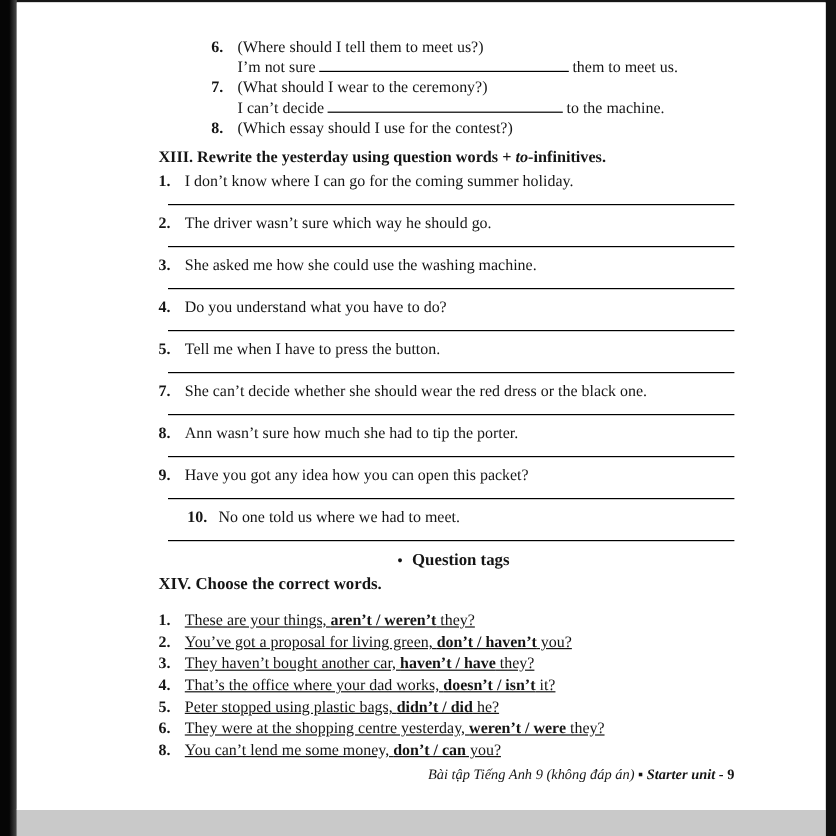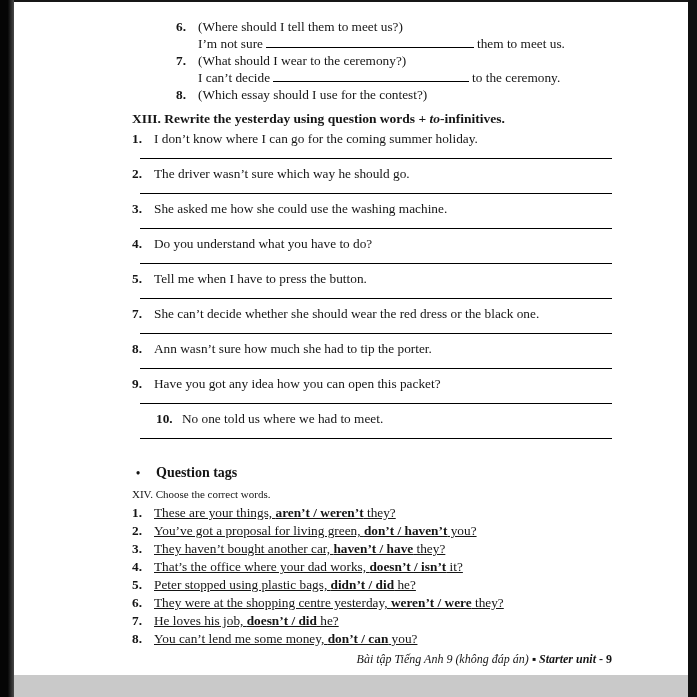--- a/index.html
+++ b/index.html
@@ -12,40 +12,40 @@
   .photo{position:relative;width:697px;height:697px;background:#ffffff;}
   .edge-top{position:absolute;top:0;left:0;right:0;height:2px;background:#161616;}
   .edge-left{position:absolute;top:0;bottom:0;left:0;width:14px;
     background:linear-gradient(to right,#050505 55%,#4a4a4a);}
   .edge-right{position:absolute;top:0;bottom:0;right:0;width:9px;background:#101010;}
   .edge-bottom{position:absolute;left:14px;right:9px;bottom:0;height:22px;
     background:#c9c9c9;border-top:1px solid #a8a8a8;}
   .page{
     position:absolute;top:2px;left:14px;right:9px;bottom:22px;
     background:#fff;box-sizing:border-box;
-    padding:16px 76px 0 118px;
+    padding:28px 76px 0 118px;
     font-size:13.3px;line-height:17px;
   }
   .num{display:inline-block;min-width:22px;font-weight:bold;}
   .num10{min-width:26px;margin-left:24px;}
   
   .ex12{margin-left:44px;}
   .qa-line1,.qa-line2{line-height:17px;white-space:nowrap;}
   .qa-line2{padding-left:22px;}
   .blank{display:inline-block;height:12px;border-bottom:1.4px solid #000;
     margin:0 3px;vertical-align:baseline;}
   
   .heading13{font-weight:bold;margin:6px 0 2px 0;line-height:19px;font-size:13.5px;}
   .rw-item{margin-bottom:6px;}
   .rw-text{line-height:17px;white-space:nowrap;}
   .answer-line{height:11px;margin-left:8px;border-bottom:1.3px solid #000;}
   
-  .tags-heading{margin:24px 0 2px 0;line-height:19px;font-weight:bold;font-size:14px;}
+  .tags-heading{margin:7px 0 2px 0;line-height:19px;font-weight:bold;font-size:14px;text-align:center;}
   .tags-heading .bullet{display:inline-block;min-width:20px;margin-left:4px;font-size:12px;}
-  .heading14{font-weight:normal;line-height:18px;font-size:11px;margin-bottom:1px;}
+  .heading14{font-weight:bold;line-height:18px;font-size:14px;margin-bottom:11px;}
   .ch-item{line-height:18px;white-space:nowrap;text-decoration:underline;}
   .seg span.b{font-weight:bold;}
   .seg span.i{font-style:italic;}
   .footer{margin-top:3px;text-align:right;font-size:12px;line-height:16px;}
 </style>
 </head>
 <body>
 
 <div class="photo">
   <div class="edge-top"></div>
@@ -62,21 +62,21 @@
         </div>
         <div class="qa-line2">
           <span>I’m not sure</span><span class="blank" style="width: 208px;"></span><span>them to meet us.</span>
         </div>
       </div>
       <div class="qa-item">
         <div class="qa-line1">
           <span class="num">7.</span><span>(What should I wear to the ceremony?)</span>
         </div>
         <div class="qa-line2">
-          <span>I can’t decide</span><span class="blank" style="width: 196px;"></span><span>to the ceremony.</span>
+          <span>I can’t decide</span><span class="blank" style="width: 196px;"></span><span>to the machine.</span>
         </div>
       </div>
       <div class="qa-item">
         <div class="qa-line1">
           <span class="num">8.</span><span>(Which essay should I use for the contest?)</span>
         </div>
       </div>
     </div>
 
     <div class="heading13 seg"><span class="b">XIII. Rewrite the yesterday using question words + </span><span class="b i">to</span><span class="b">-infinitives.</span></div>
@@ -126,20 +126,19 @@
 
     <div class="heading14">XIV. Choose the correct words.</div>
 
     <div class="choose-list">
       <div class="ch-item"><span class="num">1.</span><span class="seg"><span>These are your things, </span><span class="b">aren’t / weren’t</span><span> they?</span></span></div>
       <div class="ch-item"><span class="num">2.</span><span class="seg"><span>You’ve got a proposal for living green, </span><span class="b">don’t / haven’t</span><span> you?</span></span></div>
       <div class="ch-item"><span class="num">3.</span><span class="seg"><span>They haven’t bought another car, </span><span class="b">haven’t / have</span><span> they?</span></span></div>
       <div class="ch-item"><span class="num">4.</span><span class="seg"><span>That’s the office where your dad works, </span><span class="b">doesn’t / isn’t</span><span> it?</span></span></div>
       <div class="ch-item"><span class="num">5.</span><span class="seg"><span>Peter stopped using plastic bags, </span><span class="b">didn’t / did</span><span> he?</span></span></div>
       <div class="ch-item"><span class="num">6.</span><span class="seg"><span>They were at the shopping centre yesterday, </span><span class="b">weren’t / were</span><span> they?</span></span></div>
-      <div class="ch-item"><span class="num">7.</span><span class="seg"><span>He loves his job, </span><span class="b">doesn’t / did</span><span> he?</span></span></div>
       <div class="ch-item"><span class="num">8.</span><span class="seg"><span>You can’t lend me some money, </span><span class="b">don’t / can</span><span> you?</span></span></div>
     </div>
 
     <div class="footer seg"><span class="i">Bài tập Tiếng Anh 9 (không đáp án) </span><span class="b">▪ </span><span class="b i">Starter unit</span><span class="b"> - </span><span class="b">9</span></div>
 
   </div>
 </div>
 
 </body></html>

